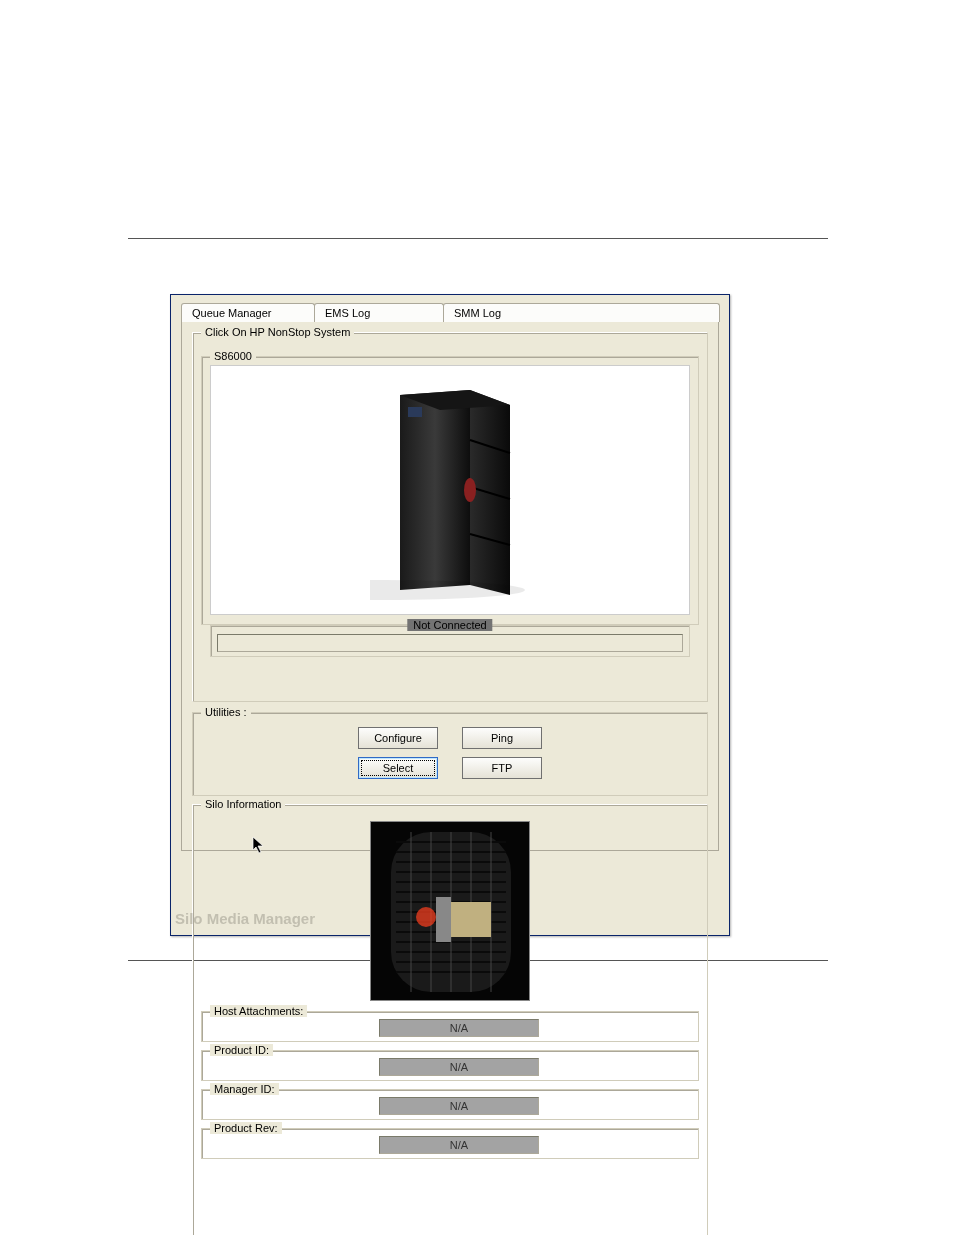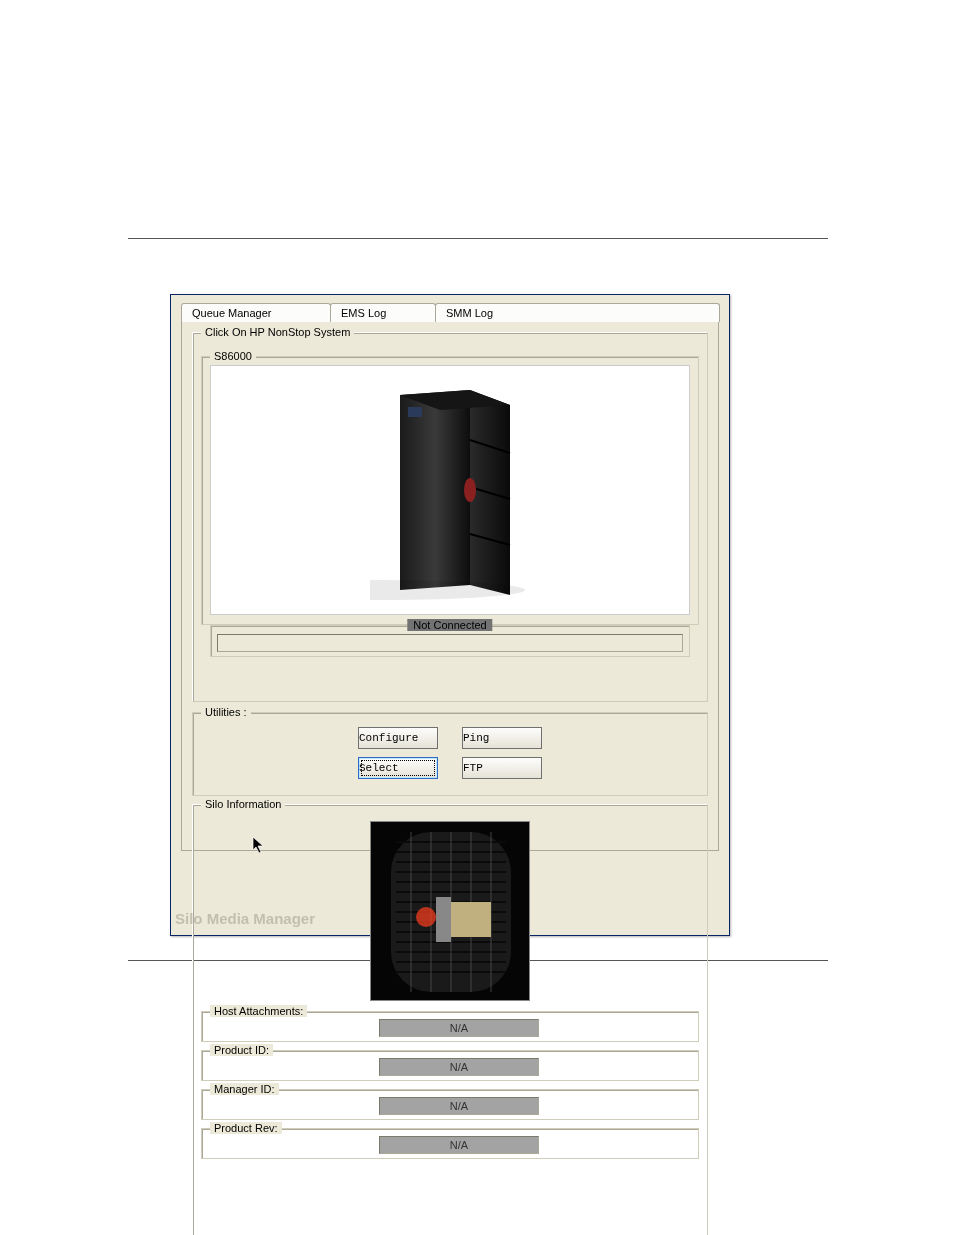--- a/index.html
+++ b/index.html
@@ -121,22 +121,22 @@
     .status-field { width: 100%; height: 18px; border: 1px solid #aca899; border-top-color:#7a7a6a; border-left-color:#7a7a6a; background:#ece9d8; }
     .utils { border: 1px solid #d0ccba; box-shadow: inset 1px 1px 0 #aca899; padding: 14px 8px 8px 8px; position: relative; }
     .utils > .legend { position:absolute; top:-7px; left:8px; background:#ece9d8; padding:0 4px; }
     .btnrow { display: flex; gap: 24px; justify-content: center; margin-bottom: 8px; }
     .wbtn {
       width: 80px;
       height: 22px;
       border: 1px solid #707070;
       background: linear-gradient(#fdfdfc, #e5e2d6);
       font-size: 11px;
-      font-family: Liberation Mono, monospace;
-      text-align: left;
+      font-family: Liberation Sans, sans-serif;
+      text-align: center;
       cursor: pointer;
     }
     .wbtn.focus { outline: 1px dotted #000; outline-offset: -4px; border-color:#316ac5; box-shadow: 0 0 0 1px #bee6fd inset; }
     .cursor {
       position: absolute;
       left: 252px;
       top: 836px;
       width: 14px;
       height: 18px;
       z-index: 100;
@@ -168,22 +168,22 @@
 </head>
 <body>
 
 <div class="hr-top"></div>
 <div class="hr-bot"></div>
 
 <div class="window">
 
   <div class="client">
     <div class="tabrow1">
-      <div class="tab" style="width:150px">Queue Manager</div>
-      <div class="tab" style="width:106px">EMS Log</div>
+      <div class="tab" style="width:134px">Queue Manager</div>
+      <div class="tab" style="width:130px">EMS Log</div>
       <div class="tab" style="flex:1">SMM Log</div>
     </div>
 
     <div class="tabcontent">
 
       <div class="leftcol">
         <div class="groupbox hpbox">
           <span class="legend">Click On HP NonStop System</span>
           <div class="systembox">
             <span class="legend">S86000</span>

